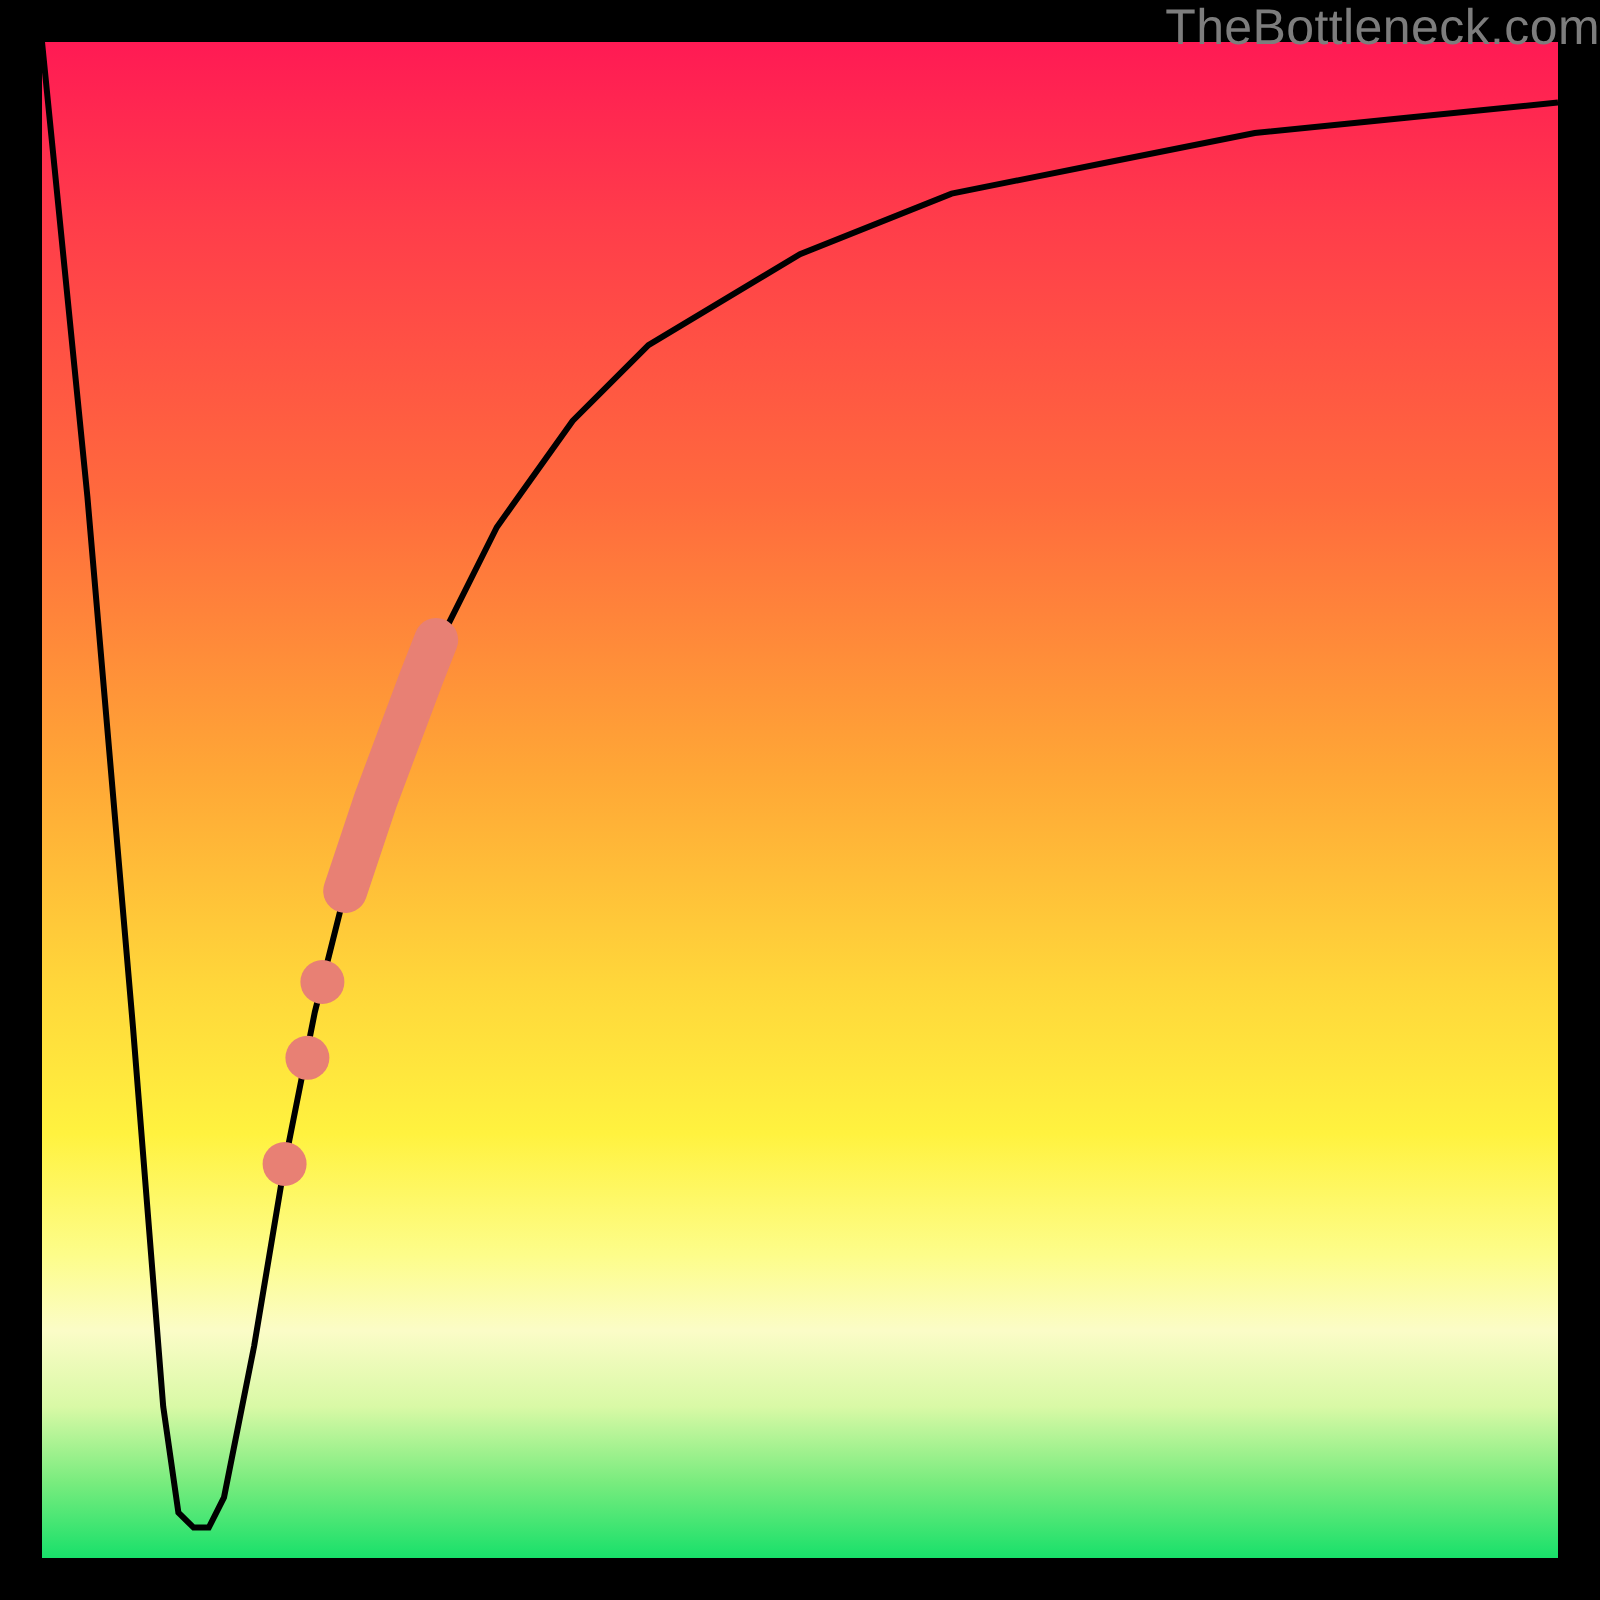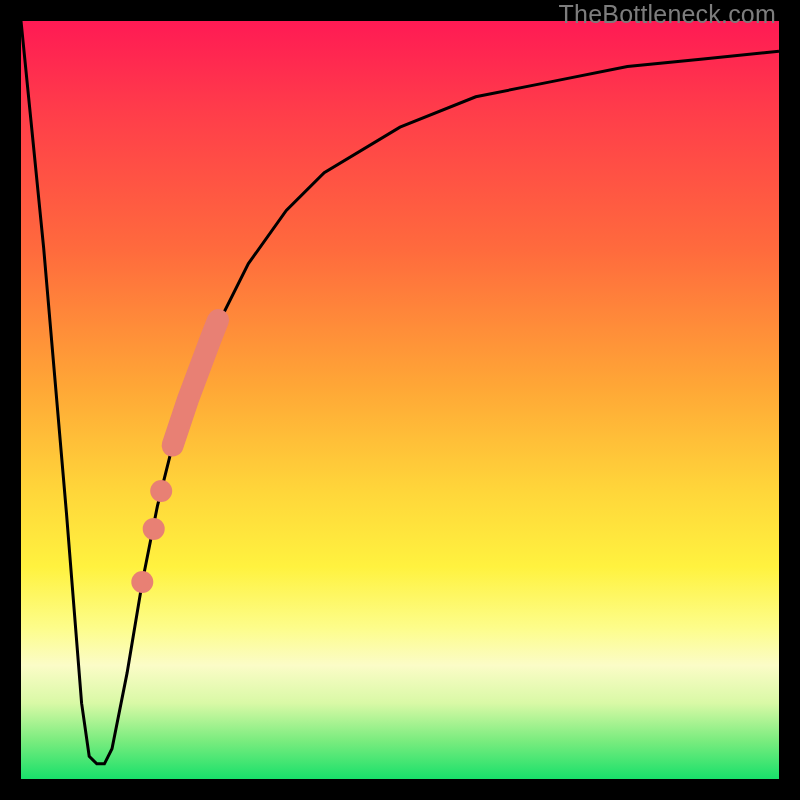--- a/index.html
+++ b/index.html
@@ -39,21 +39,21 @@
       #fdfd8a 80%,
       #fbfcc7 85%,
       #d9f9a6 90%,
       #79ec7e 95%,
       #18e06a 100%
     );
   }
   .watermark {
     position: absolute;
     top: 0;
-    right: 24px;
+    right: 0;
     font-family: Arial, Helvetica, sans-serif;
     font-size: 25px;
     color: #7d7d7d;
     user-select: none;
     letter-spacing: 0.2px;
   }
   svg.curve {
     position: absolute;
     left: 0; top: 0;
     width: 758px;

